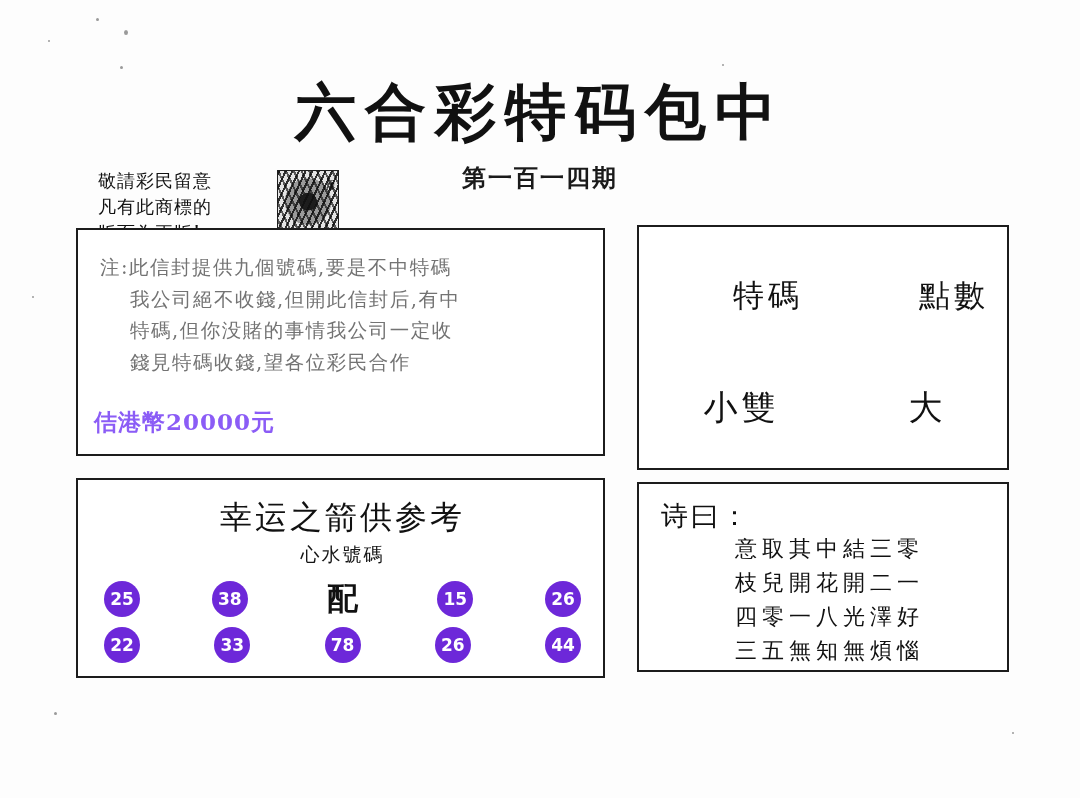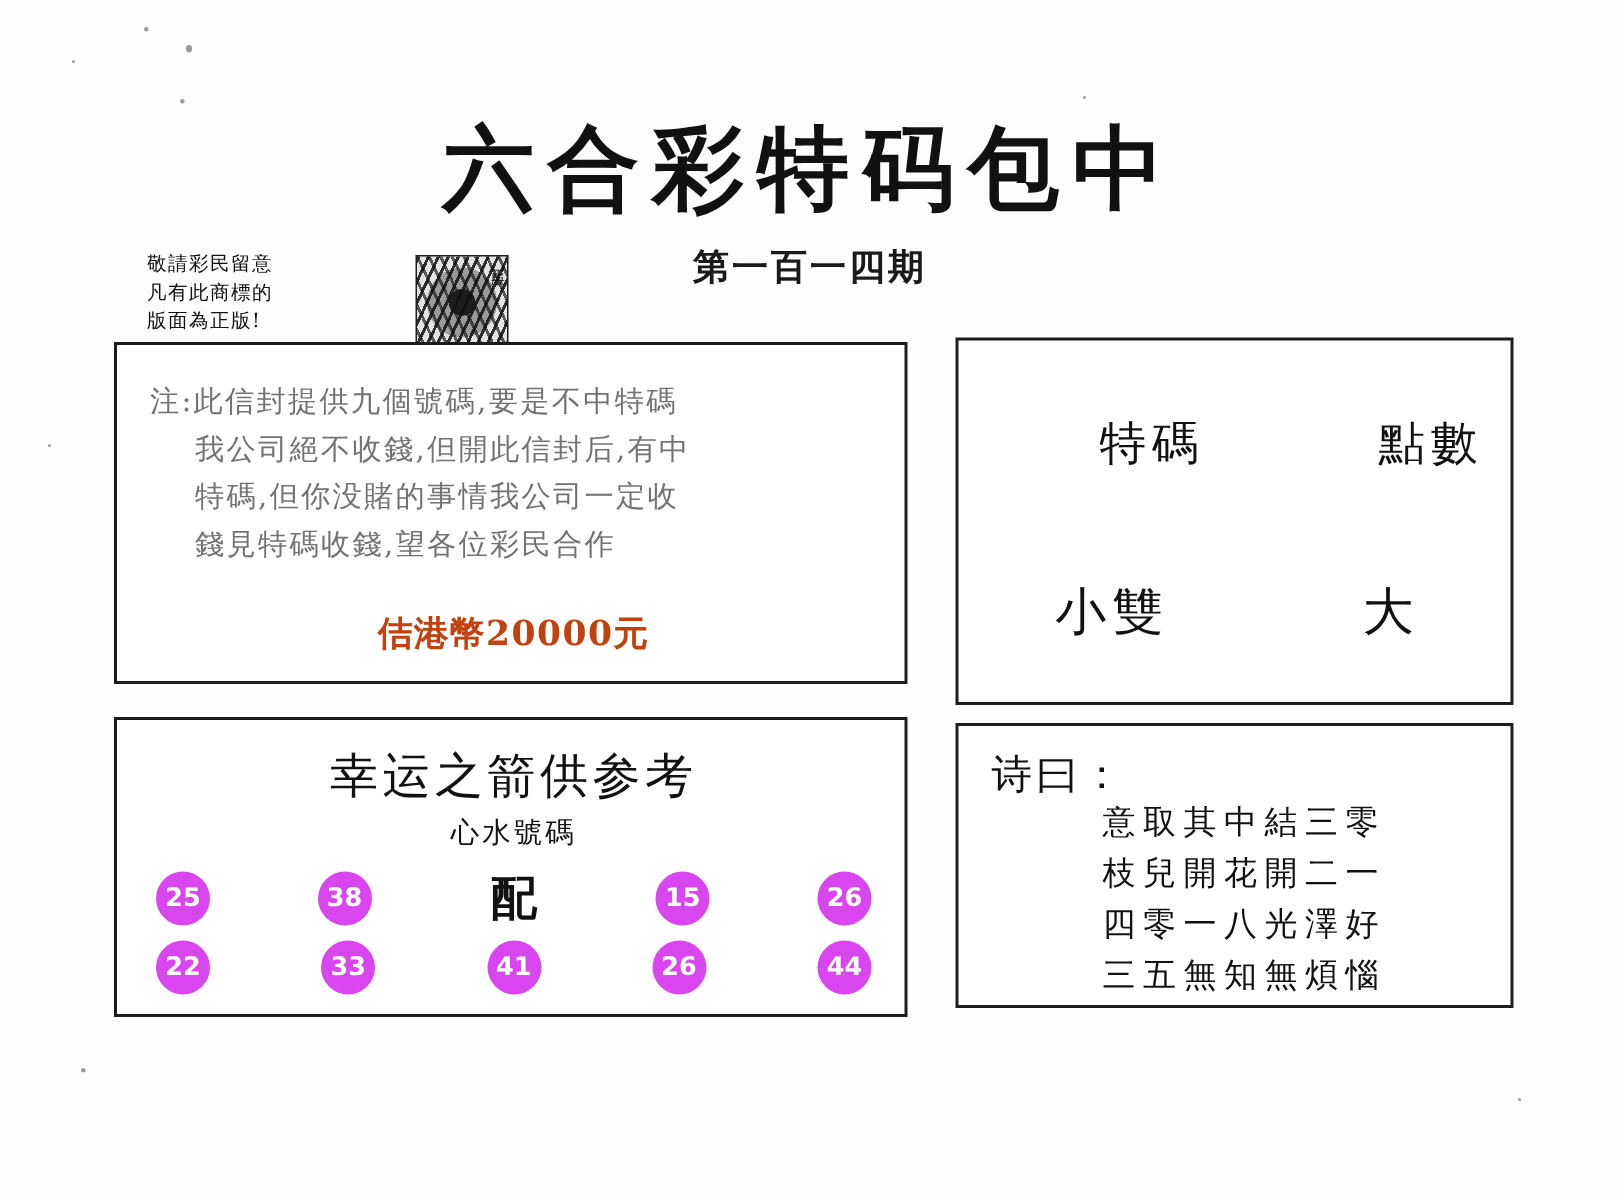--- a/index.html
+++ b/index.html
@@ -55,21 +55,21 @@
     color: #1a1a1a;
   }
 
   
   .notice {
     position: absolute;
     left: 98px;
     top: 168px;
     width: 180px;
     font-family: "DejaVu Serif", serif;
-    font-size: 13px;
+    font-size: 18px;
     line-height: 1.45;
     color: #111;
     letter-spacing: 1px;
   }
   .stamp {
     position: absolute;
     left: 277px;
     top: 170px;
     width: 60px;
     height: 68px;
@@ -112,29 +112,28 @@
     font-family: "DejaVu Serif", serif;
     font-size: 19.5px;
     line-height: 1.62;
     letter-spacing: 1.5px;
     color: #737373;
   }
   .note-body .ln { white-space: nowrap; }
   .note-body .ln.ind { padding-left: 30px; }
   .note-amount {
     position: absolute;
-    left: 0;
+    left: 16px;
     bottom: 16px;
     width: 529px;
-    text-align: center;
     font-family: "DejaVu Serif", serif;
     font-size: 23px;
     font-weight: bold;
     letter-spacing: 1px;
-    color: #c2410c;
+    color: #8b5cf6;
   }
 
   
   .sp-row1 {
     position: absolute;
     left: 0; top: 48px;
     width: 372px;
     display: flex;
     justify-content: space-around;
     font-family: "DejaVu Serif", serif;
@@ -184,21 +183,21 @@
     height: 38px;
     display: flex;
     align-items: center;
     justify-content: space-between;
   }
   #ball-row-1 { top: 100px; }
   #ball-row-2 { top: 146px; }
   .ball {
     width: 36px; height: 36px;
     border-radius: 50%;
-    background: #d946ef;
+    background: #6d28d9;
     color: #fff;
     font-family: "DejaVu Sans", sans-serif;
     font-size: 17px;
     font-weight: bold;
     display: flex;
     align-items: center;
     justify-content: center;
     letter-spacing: 0;
   }
   .pei {
@@ -286,21 +285,21 @@
       <div class="ball">25</div>
       <div class="ball">38</div>
       <div class="pei">配</div>
       <div class="ball">15</div>
       <div class="ball">26</div>
     </div>
 
     <div class="ball-row" id="ball-row-2">
       <div class="ball">22</div>
       <div class="ball">33</div>
-      <div class="ball">41</div>
+      <div class="ball">78</div>
       <div class="ball">26</div>
       <div class="ball">44</div>
     </div>
   </div>
 
   <div class="box" id="box-poem">
     <div class="poem-head">诗曰：</div>
     <div class="poem-lines">
       <div>意取其中結三零</div>
       <div>枝兒開花開二一</div>

